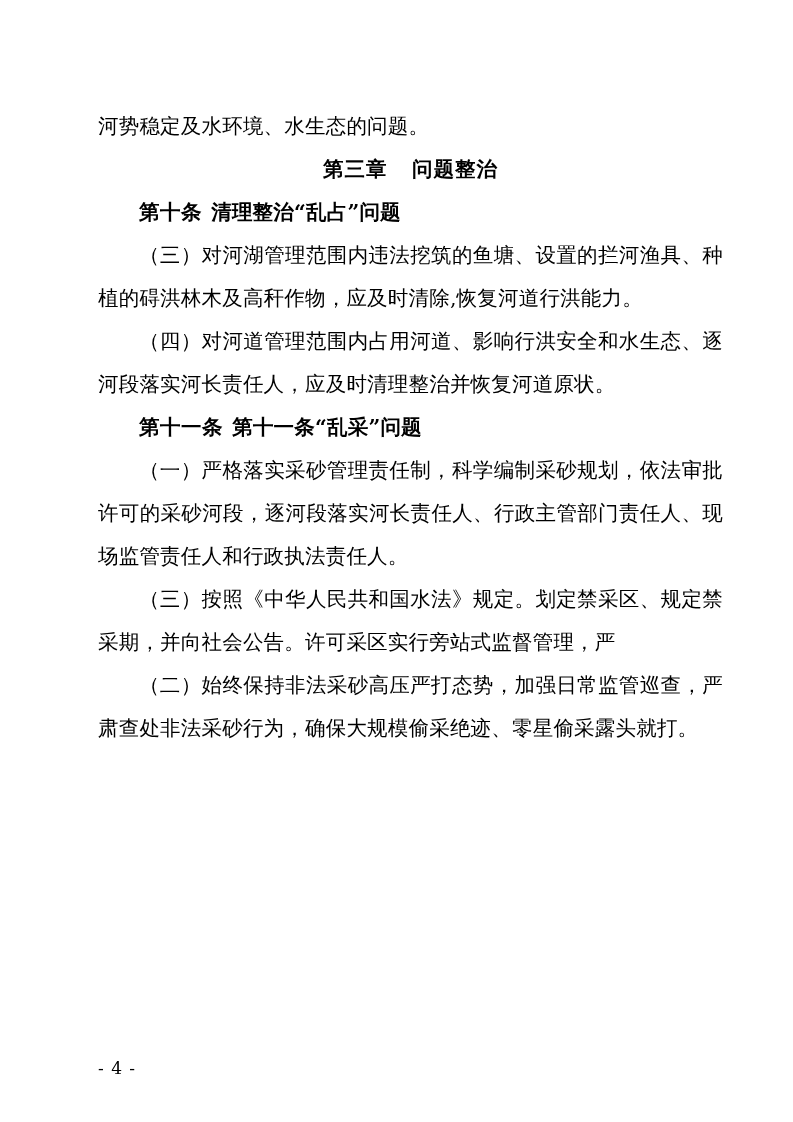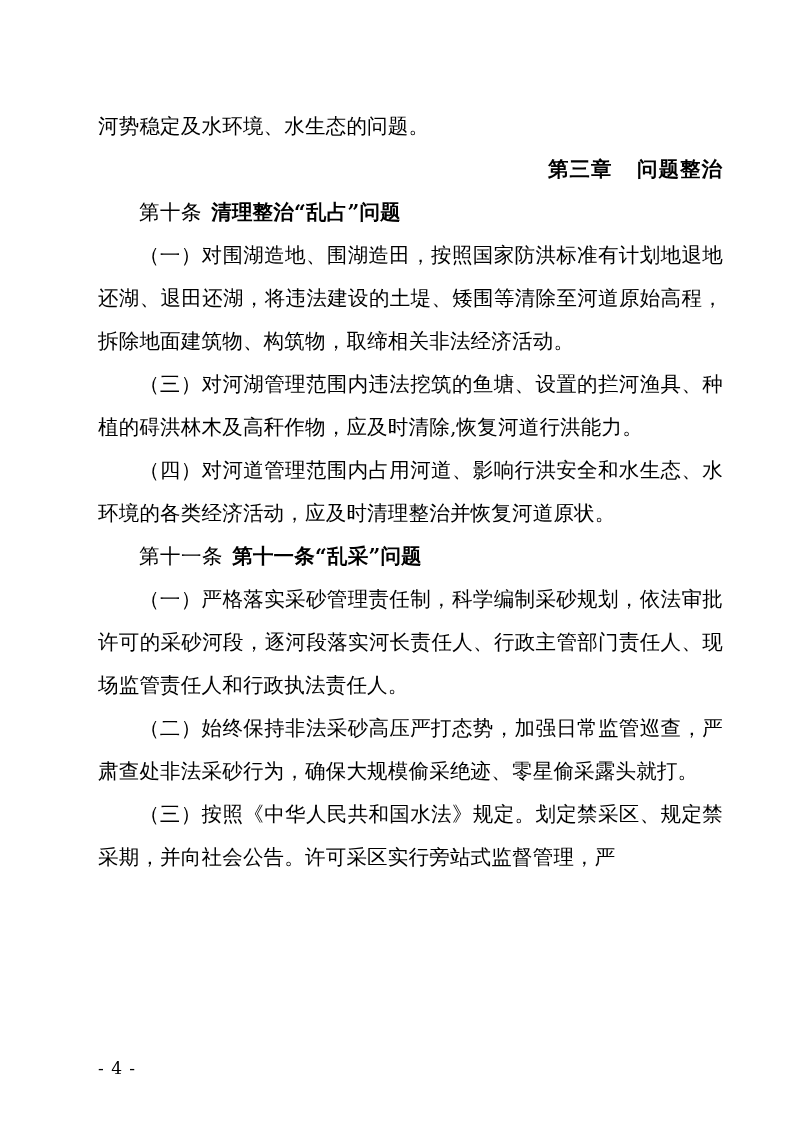--- a/index.html
+++ b/index.html
@@ -30,37 +30,37 @@
     text-align: justify;
     text-justify: inter-ideograph;
     letter-spacing: 0.2px;
   }
   .para {
     margin: 0;
     text-indent: 2em;
   }
   .chapter-heading {
     margin: 0;
-    text-align: right;
+    text-align: center;
     font-weight: bold;
     font-size: 20.5px;
     line-height: 43px;
     letter-spacing: 1px;
   }
   .chapter-heading .gap {
     display: inline-block;
     width: 1.2em;
   }
   .article-para {
     margin: 0;
     text-indent: 2em;
     line-height: 43px;
   }
   .article-label {
-    font-weight: normal;
+    font-weight: bold;
     letter-spacing: 0.5px;
   }
   .article-title {
     margin-left: 0.45em;
     font-weight: bold;
   }
   .first-line {
     margin: 0;
     text-indent: 0;
   }
@@ -81,31 +81,30 @@
 
 <div class="page">
   <div class="doc-body">
 
     <p class="para first-line">河势稳定及水环境、水生态的问题。</p>
 
     <h2 class="chapter-heading"><span>第三章</span><span class="gap"></span><span>问题整治</span></h2>
 
     <p class="article-para"><span class="article-label">第十条</span><span class="article-title">清理整治“乱占”问题</span></p>
 
-    <p class="para">（一）对围湖造地、围湖造田，按照国家防洪标准有计划地退地还湖、退田还湖，将违法建设的土堤、矮围等清除至河道原始高程，拆除地面建筑物、构筑物，取缔相关非法经济活动。</p>
 
 
     <p class="para">（三）对河湖管理范围内违法挖筑的鱼塘、设置的拦河渔具、种植的碍洪林木及高秆作物，应及时清除,恢复河道行洪能力。</p>
 
-    <p class="para">（四）对河道管理范围内占用河道、影响行洪安全和水生态、水环境的各类经济活动，应及时清理整治并恢复河道原状。</p>
+    <p class="para">（四）对河道管理范围内占用河道、影响行洪安全和水生态、逐河段落实河长责任人，应及时清理整治并恢复河道原状。</p>
 
     <p class="article-para"><span class="article-label">第十一条</span><span class="article-title">第十一条“乱采”问题</span></p>
 
     <p class="para">（一）严格落实采砂管理责任制，科学编制采砂规划，依法审批许可的采砂河段，逐河段落实河长责任人、行政主管部门责任人、现场监管责任人和行政执法责任人。</p>
 
+    <p class="para">（三）按照《中华人民共和国水法》规定。划定禁采区、规定禁采期，并向社会公告。许可采区实行旁站式监督管理，严</p>
+
     <p class="para">（二）始终保持非法采砂高压严打态势，加强日常监管巡查，严肃查处非法采砂行为，确保大规模偷采绝迹、零星偷采露头就打。</p>
-
-    <p class="para">（三）按照《中华人民共和国水法》规定。划定禁采区、规定禁采期，并向社会公告。许可采区实行旁站式监督管理，严</p>
 
   </div>
 
   <div class="footer">- 4 -</div>
 </div>
 
 </body></html>

